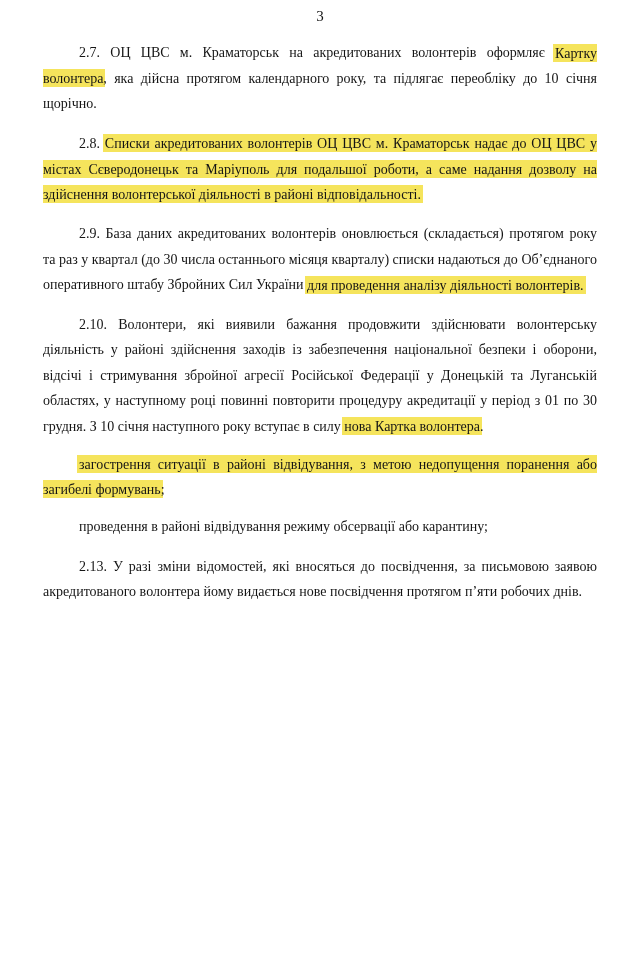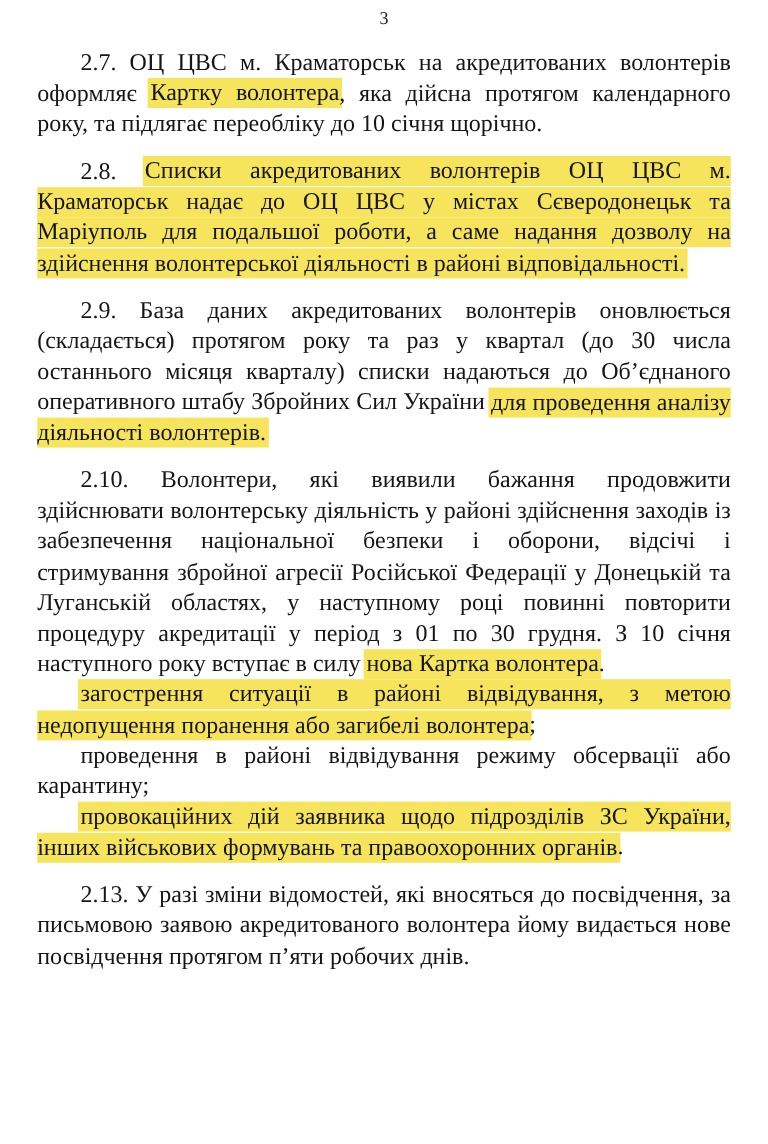--- a/index.html
+++ b/index.html
@@ -18,22 +18,22 @@
     font-family: "Liberation Serif", "DejaVu Serif", serif;
     color: #151515;
   }
   .page-number {
     text-align: center;
     font-size: 15px;
     line-height: 20px;
     margin-bottom: 13px;
   }
   .content p.para {
-    margin: 0;
-    font-size: 20px;
+    margin: 12px;
+    font-size: 14px;
     line-height: 25.5px;
     text-align: justify;
     text-indent: 36px;
   }
   .content p.para.gap {
     margin-top: 14px;
   }
   mark {
     background-color: var(--hl, #f5e45c);
     color: inherit;
@@ -44,18 +44,17 @@
 </head>
 <body>
 
 <div class="page" style="--hl: #f5e45c; color: rgb(21, 21, 21);">
   <div class="page-number">3</div>
   <div class="content">
       <p class="para gap"><span>2.7. ОЦ ЦВС м. Краматорськ на акредитованих волонтерів оформляє </span><mark>Картку волонтера</mark><span>, яка дійсна протягом календарного року, та підлягає переобліку до 10 січня щорічно.</span></p>
       <p class="para gap"><span>2.8. </span><mark>Списки акредитованих волонтерів ОЦ ЦВС м. Краматорськ надає до ОЦ ЦВС у містах Сєверодонецьк та Маріуполь для подальшої роботи, а саме надання дозволу на здійснення волонтерської діяльності в районі відповідальності.</mark></p>
       <p class="para gap"><span>2.9. База даних акредитованих волонтерів оновлюється (складається) протягом року та раз у квартал (до 30 числа останнього місяця кварталу) списки надаються до Об’єднаного оперативного штабу Збройних Сил України </span><mark>для проведення аналізу діяльності волонтерів.</mark></p>
       <p class="para gap"><span>2.10. Волонтери, які виявили бажання продовжити здійснювати волонтерську діяльність у районі здійснення заходів із забезпечення національної безпеки і оборони, відсічі і стримування збройної агресії Російської Федерації у Донецькій та Луганській областях, у наступному році повинні повторити процедуру акредитації у період з 01 по 30 грудня. З 10 січня наступного року вступає в силу </span><mark>нова Картка волонтера</mark><span>.</span></p>
-      <p class="para"><mark>загострення ситуації в районі відвідування, з метою недопущення поранення або загибелі волонтера</mark><span>;</span></p>
+      <p class="para"><mark>загострення ситуації в районі відвідування, з метою недопущення поранення або загибелі формувань</mark><span>;</span></p>
       <p class="para"><span>проведення в районі відвідування режиму обсервації або карантину;</span></p>
-      <p class="para"><mark>провокаційних дій заявника щодо підрозділів ЗС України, інших військових формувань та правоохоронних органів</mark><span>.</span></p>
       <p class="para gap"><span>2.13. У разі зміни відомостей, які вносяться до посвідчення, за письмовою заявою акредитованого волонтера йому видається нове посвідчення протягом п’яти робочих днів.</span></p>
     </div>
 </div>
 
 </body></html>

